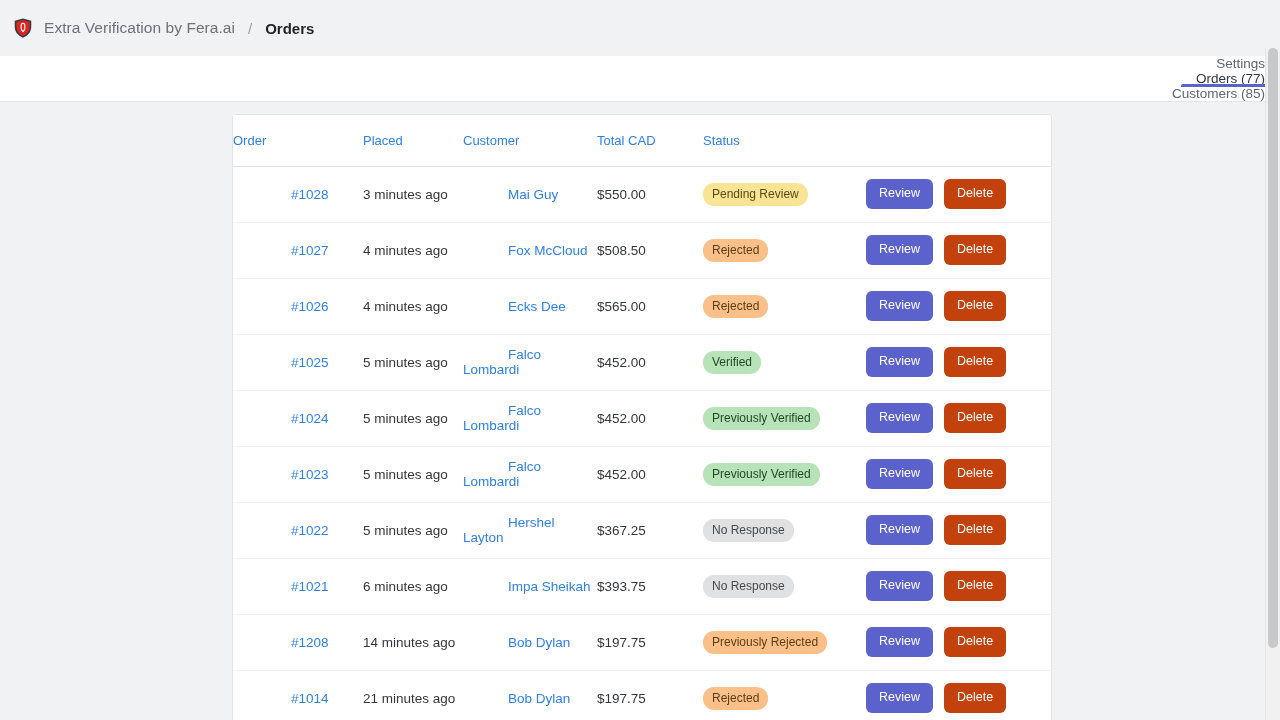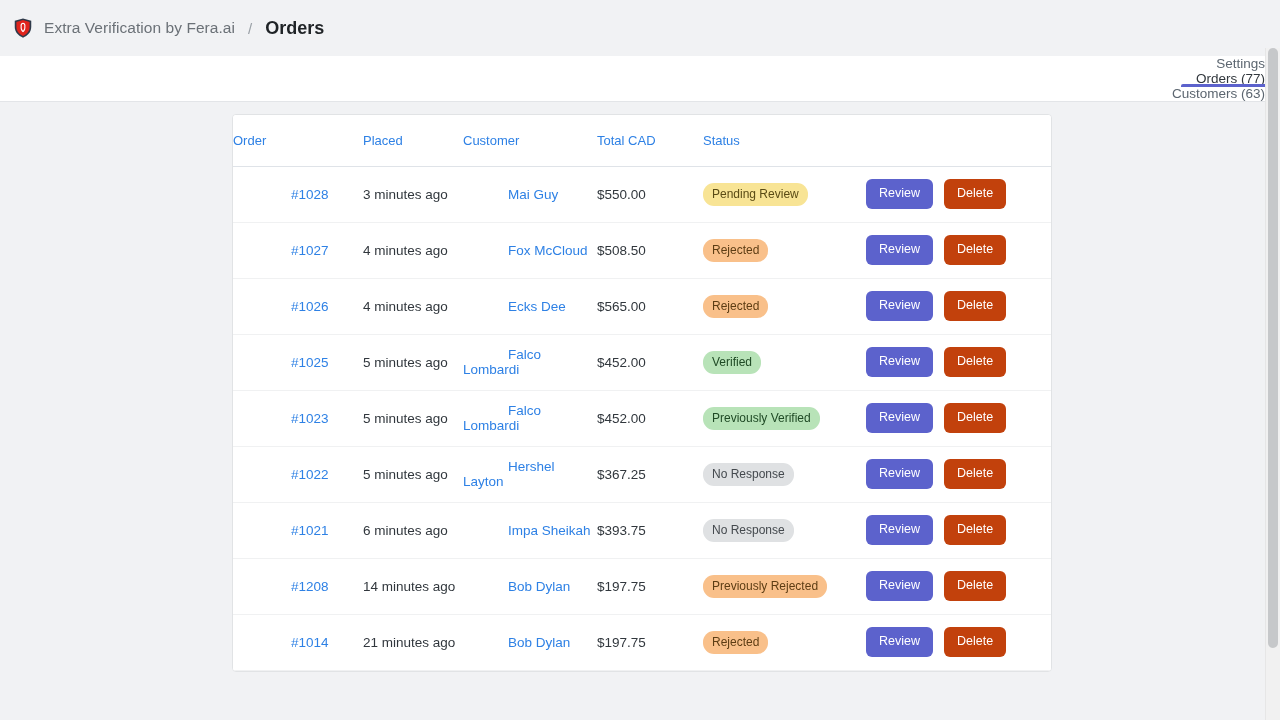--- a/index.html
+++ b/index.html
@@ -42,21 +42,21 @@
     color: #6b7177;
     letter-spacing: 0.05px;
     white-space: nowrap;
   }
   .breadcrumb-sep {
     font-size: 15px;
     color: #9aa0a6;
     padding: 0 3px;
   }
   .breadcrumb-current {
-    font-size: 18px;
+    font-size: 15px;
     color: #1f2326;
     font-weight: 700;
     white-space: nowrap;
   }
 
   
   .navbar {
     height: 46px;
     background: #ffffff;
     border-bottom: 1px solid #e3e5e8;
@@ -234,21 +234,21 @@
 
 <div class="navbar">
   <div class="tabs">
     <div class="tab">
       <span>Settings</span>
     </div>
     <div class="tab active">
       <span>Orders (77)</span>
     </div>
     <div class="tab">
-      <span>Customers (63)</span>
+      <span>Customers (85)</span>
     </div>
     <div class="tab">
       <span>Templates</span>
     </div>
     <div class="tab">
       <span>Help</span>
     </div>
   </div>
 </div>
 
@@ -312,20 +312,33 @@
             <td class="col-total money">$452.00</td>
             <td class="col-status"><span class="badge badge-verified">Verified</span></td>
             <td class="col-actions">
               <div class="actions">
                 <button class="btn btn-review">Review</button>
                 <button class="btn btn-delete">Delete</button>
               </div>
             </td>
           </tr>
           <tr>
+            <td class="col-order"><a class="link">#1024</a></td>
+            <td class="col-placed">5 minutes ago</td>
+            <td class="col-customer"><a class="link">Falco Lombardi</a></td>
+            <td class="col-total money">$452.00</td>
+            <td class="col-status"><span class="badge badge-verified">Previously Verified</span></td>
+            <td class="col-actions">
+              <div class="actions">
+                <button class="btn btn-review">Review</button>
+                <button class="btn btn-delete">Delete</button>
+              </div>
+            </td>
+          </tr>
+          <tr>
             <td class="col-order"><a class="link">#1023</a></td>
             <td class="col-placed">5 minutes ago</td>
             <td class="col-customer"><a class="link">Falco Lombardi</a></td>
             <td class="col-total money">$452.00</td>
             <td class="col-status"><span class="badge badge-verified">Previously Verified</span></td>
             <td class="col-actions">
               <div class="actions">
                 <button class="btn btn-review">Review</button>
                 <button class="btn btn-delete">Delete</button>
               </div>

